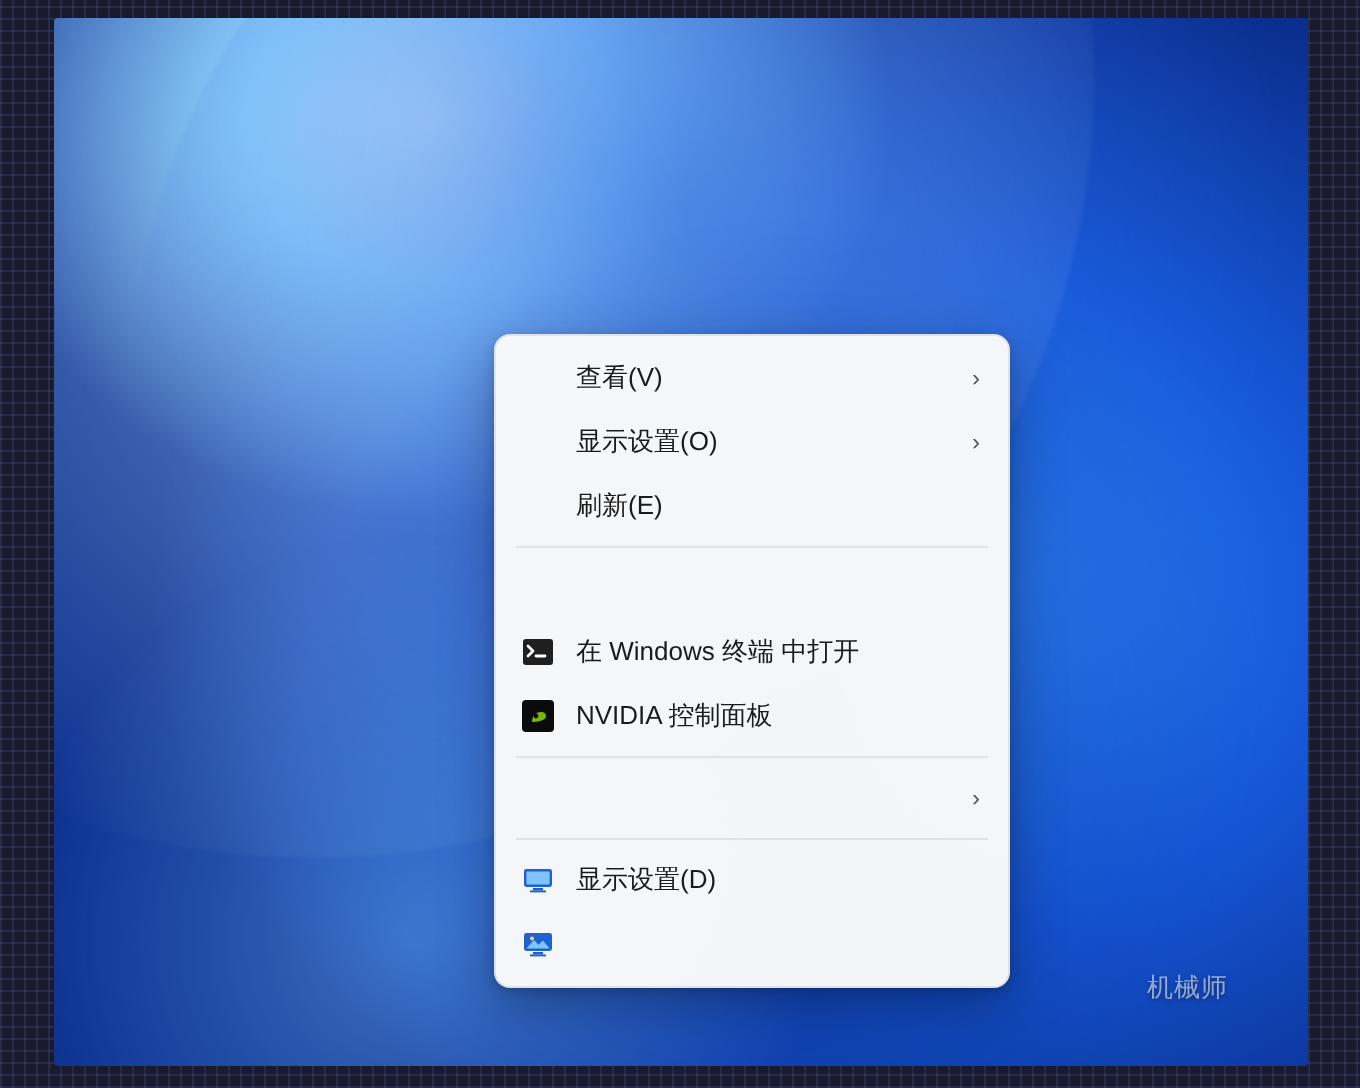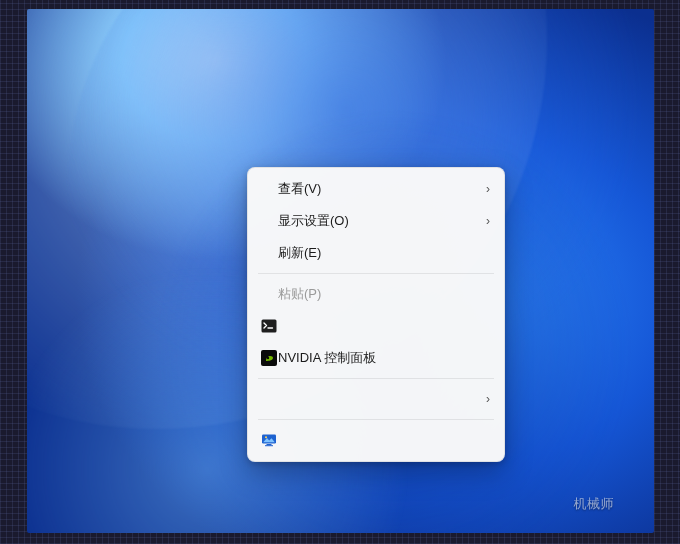--- a/index.html
+++ b/index.html
@@ -47,33 +47,34 @@
     padding: 5px 4px;
     font-size: 13px;
     color: #1b1b1b;
   }
   .menu-item {
     display: flex;
     align-items: center;
     height: 32px;
     padding: 0 10px 0 8px;
     border-radius: 4px;
+    gap: 10px;
     justify-content: space-between;
   }
   .menu-item .icon {
     width: 18px; height: 18px; flex: 0 0 18px;
     display: flex; align-items: center; justify-content: center;
   }
   .menu-item .label { flex: 1 1 auto; white-space: nowrap; }
   .menu-item .chev { flex: 0 0 auto; color: #555; font-size: 12px; }
   .menu-item.disabled { color: #9a9a9a; }
   .sep { height: 1px; background: rgba(0,0,0,0.08); margin: 4px 6px; }
 
   .watermark {
-    position: absolute; right: 40px; bottom: 20px;
+    position: absolute; right: 40px; bottom: 30px;
     color: rgba(255,255,255,0.55); font-size: 13px; letter-spacing: 0.5px;
     text-shadow: 0 1px 2px rgba(0,0,0,0.4);
     font-family: "Microsoft YaHei", sans-serif;
   }
 </style>
 </head>
 <body>
 
 <div class="frame">
   <div class="desktop">
@@ -98,31 +99,31 @@
 
       <div class="menu-item">
         <span class="icon"></span>
         <span class="label">刷新(E)</span>
       </div>
 
       <div class="sep"></div>
 
       <div class="menu-item disabled">
         <span class="icon"></span>
-        <span class="label">粘贴(P)</span>
       </div>
 
       <div class="menu-item">
         <span class="icon">
           <svg viewBox="0 0 16 16" width="16" height="16">
             <rect x="0.5" y="1.5" width="15" height="13" rx="1.5" fill="#1f1f1f"></rect>
             <path d="M3 5 L5.5 7.5 L3 10" stroke="#fff" stroke-width="1.4" fill="none" stroke-linecap="round" stroke-linejoin="round"></path>
             <line x1="7" y1="10" x2="11.5" y2="10" stroke="#fff" stroke-width="1.4" stroke-linecap="round"></line>
           </svg>
         </span>
+        <span class="label">在 Windows 终端 中打开</span>
       </div>
 
       <div class="menu-item">
         <span class="icon">
           <svg viewBox="0 0 16 16" width="16" height="16">
             <rect x="0" y="0" width="16" height="16" rx="2" fill="#0b0b0b"></rect>
             <path d="M5 11 C5 5, 12 5, 12 8 C12 11, 5 11, 5 11 Z" fill="#76b900"></path>
             <circle cx="7" cy="8" r="1.2" fill="#0b0b0b"></circle>
           </svg>
         </span>
@@ -131,20 +132,31 @@
 
       <div class="sep"></div>
 
       <div class="menu-item">
         <span class="icon"></span>
         <span class="chev">›</span>
       </div>
 
       <div class="sep"></div>
 
+      <div class="menu-item">
+        <span class="icon">
+          <svg viewBox="0 0 16 16" width="16" height="16">
+            <rect x="1" y="2.5" width="14" height="9" rx="1.2" fill="#1e62d0"></rect>
+            <rect x="2.2" y="3.7" width="11.6" height="6.6" rx="0.6" fill="#7fc3ff"></rect>
+            <rect x="5.5" y="12" width="5" height="1.2" fill="#1e62d0"></rect>
+            <rect x="4" y="13.2" width="8" height="1" fill="#1e62d0"></rect>
+          </svg>
+        </span>
+        <span class="label">显示设置(D)</span>
+      </div>
 
       <div class="menu-item">
         <span class="icon">
           <svg viewBox="0 0 16 16" width="16" height="16">
             <rect x="1" y="2.5" width="14" height="9" rx="1.2" fill="#1e62d0"></rect>
             <path d="M2.2 10.3 L6 6 L8.2 8.4 L10.5 6.2 L13.8 10.3 Z" fill="#7fc3ff"></path>
             <circle cx="5" cy="5.2" r="1" fill="#ffd25a"></circle>
             <rect x="5.5" y="12" width="5" height="1.2" fill="#1e62d0"></rect>
             <rect x="4" y="13.2" width="8" height="1" fill="#1e62d0"></rect>
           </svg>

